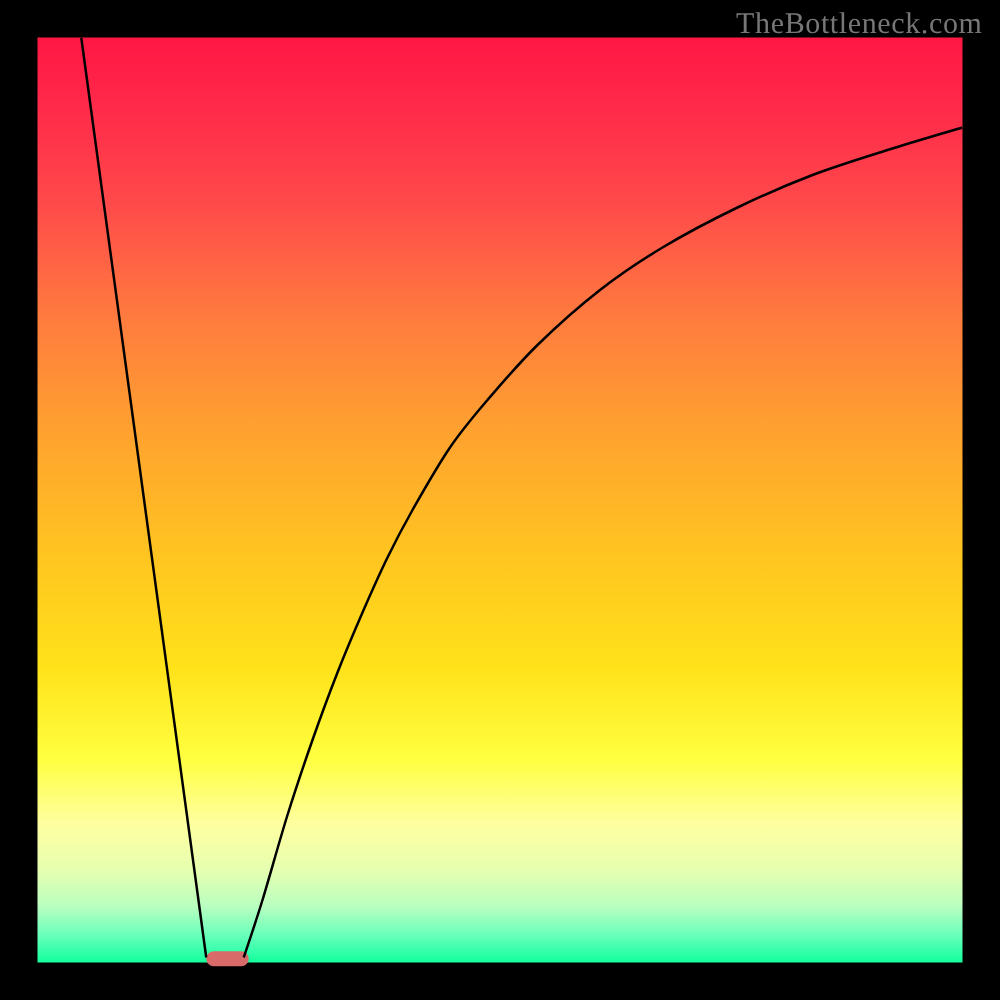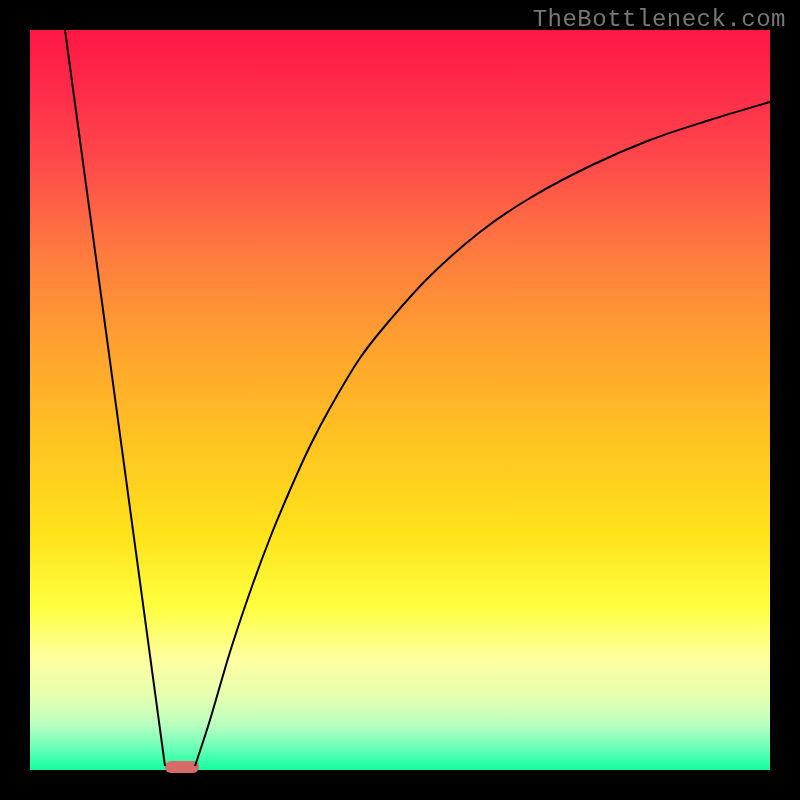--- a/index.html
+++ b/index.html
@@ -7,21 +7,21 @@
   .container {
     width: 800px;
     height: 800px;
     background: #000;
     position: relative;
   }
   .watermark {
     position: absolute;
     top: 6px;
     right: 14px;
-    font-family: Liberation Mono, monospace;
+    font-family: Liberation Serif, serif;
     font-size: 24px;
     font-weight: 500;
     color: #777;
     z-index: 10;
     letter-spacing: 0.5px;
   }
   .plot-area {
     position: absolute;
     left: 30px;
     top: 30px;

